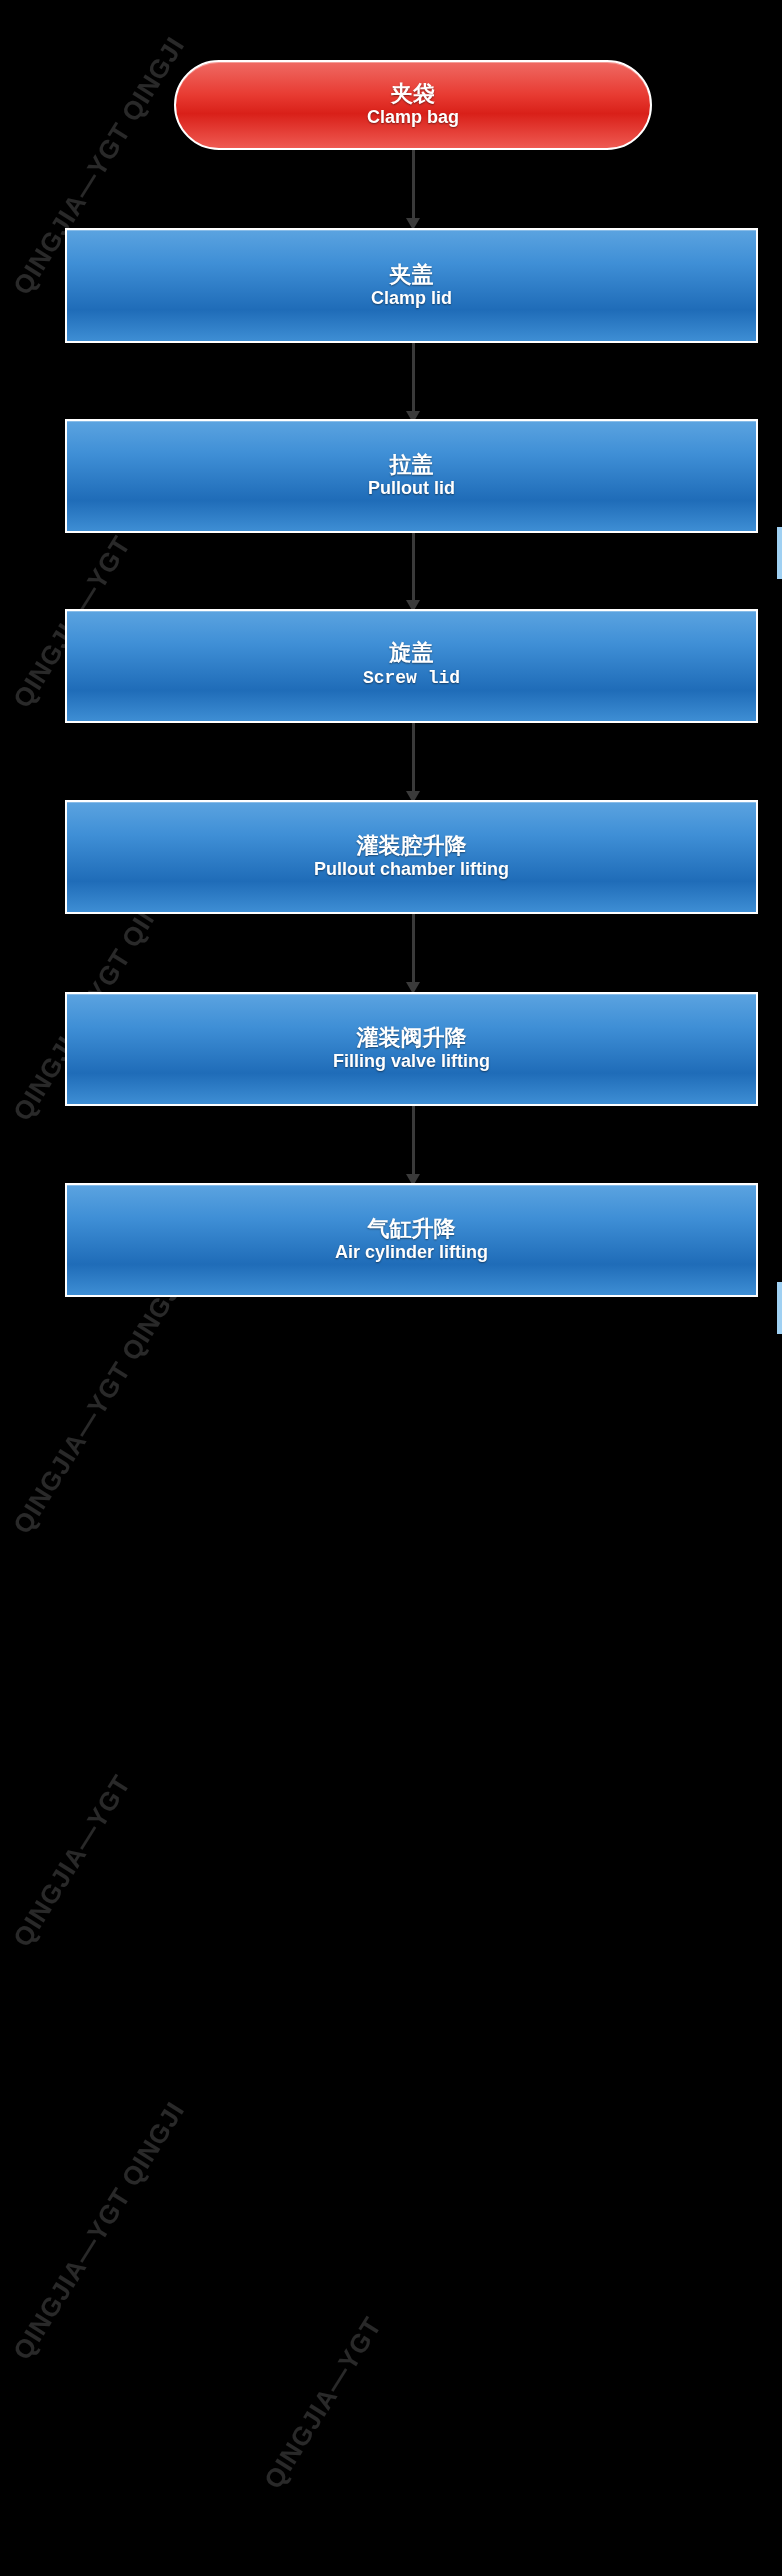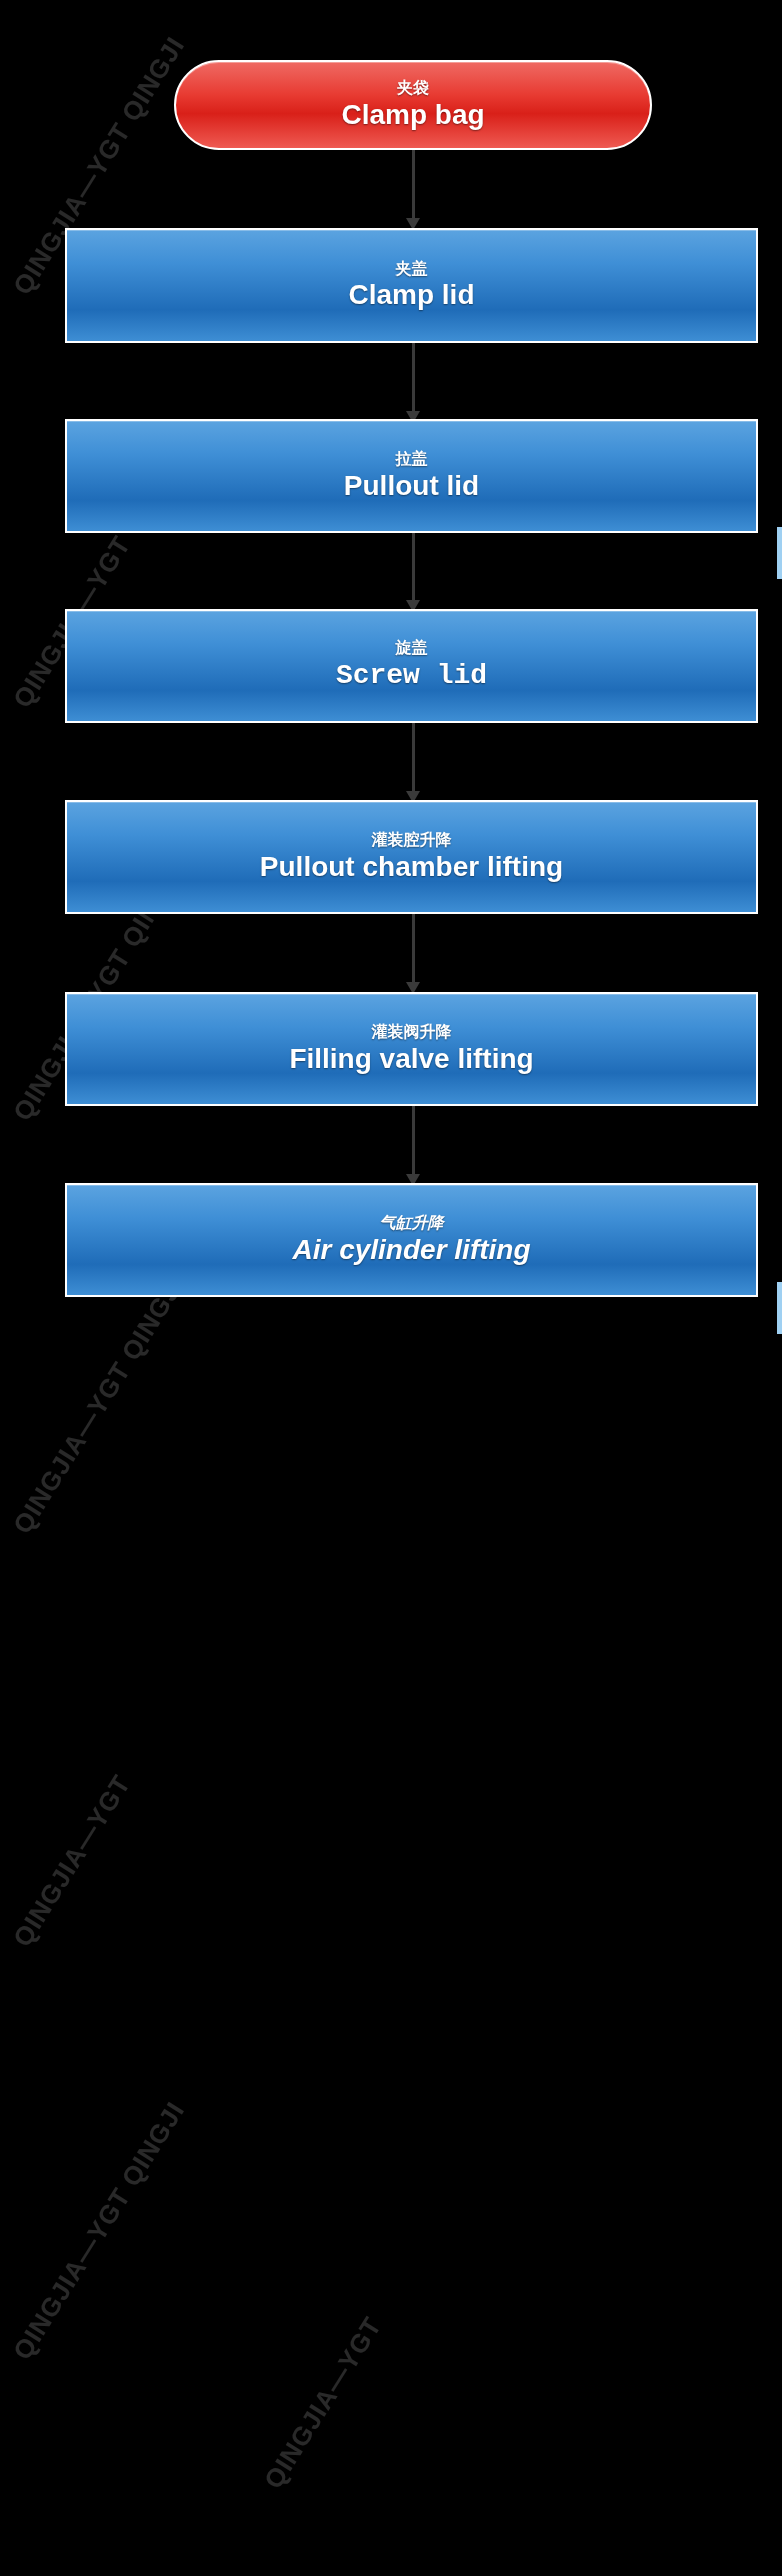--- a/index.html
+++ b/index.html
@@ -42,26 +42,26 @@
     border: 2.6px solid #ffffff;
     display: flex;
     flex-direction: column;
     align-items: center;
     justify-content: center;
     color: #ffffff;
     text-align: center;
     text-shadow: 0 0.9px 1.7px rgba(0,0,0,0.45);
   }
   .node .cn {
-    font-size: 16px;
+    font-size: 22px;
     font-weight: 700;
     line-height: 1.18;
   }
   .node .en {
-    font-size: 28px;
+    font-size: 18px;
     font-weight: 700;
     line-height: 1.18;
   }
 
   .node.start {
     border-radius: 45px;
     background: linear-gradient(180deg, #ef6a63 0%, #e83b32 38%, #d92019 60%, #ef5a52 100%);
     box-shadow: inset 0 0.9px 0 rgba(255,255,255,0.35);
   }
   .node.step {
@@ -169,19 +169,19 @@
   <div class="node step" style="left: 65px; top: 800px; width: 693px; height: 114px;">
     <div class="cn">灌装腔升降</div>
     <div class="en">Pullout chamber lifting</div>
   </div>
 
   <div class="node step" style="left: 65px; top: 992px; width: 693px; height: 114px;">
     <div class="cn">灌装阀升降</div>
     <div class="en">Filling valve lifting</div>
   </div>
 
-  <div class="node step" style="left: 65px; top: 1183px; width: 693px; height: 114px; font-style: italic;">
+  <div class="node step" style="left: 65px; top: 1183px; width: 693px; height: 114px;">
     <div class="cn">气缸升降</div>
     <div class="en">Air cylinder lifting</div>
   </div>
 
 </div>
 
 
 </body></html>

